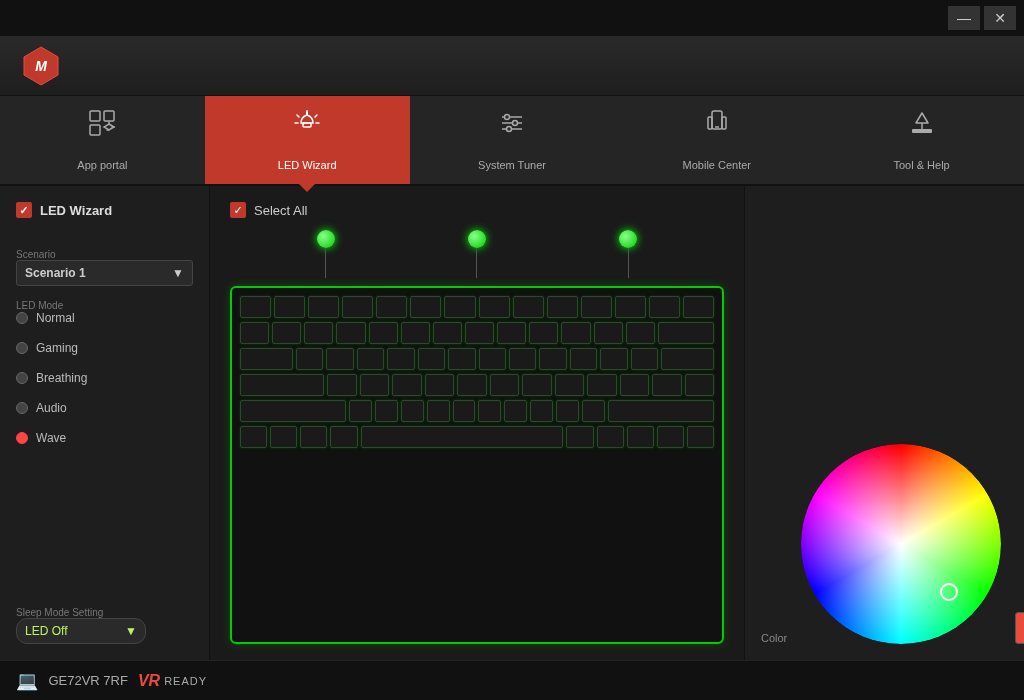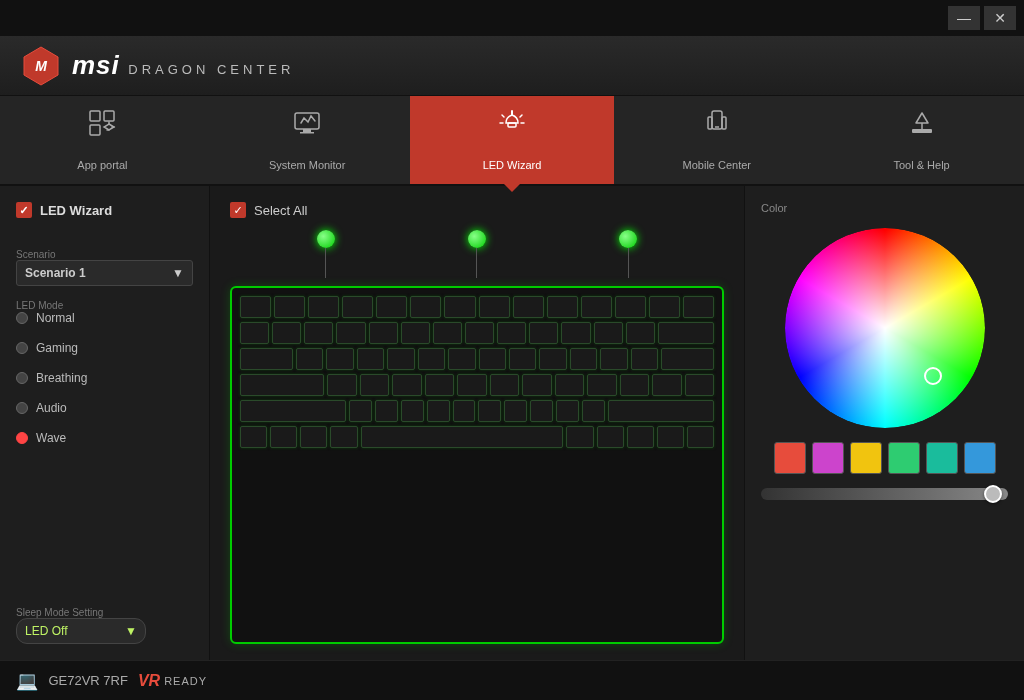--- a/index.html
+++ b/index.html
@@ -299,22 +299,22 @@
     .key.widest { flex: 5; }
     .key.spacebar { flex: 8; }
 
     
     .right-panel {
       width: 280px;
       background: #1e1e1e;
       border-left: 1px solid #111;
       padding: 16px;
       display: flex;
-      flex-direction: column;
       gap: 14px;
+      align-items: flex-end;
     }
     .color-label {
       font-size: 11px;
       color: #888;
     }
     .color-wheel-container {
       display: flex;
       justify-content: center;
     }
     .color-wheel {
@@ -411,64 +411,62 @@
   </div>
 </div>
 
 <div class="header">
   <div class="logo-area">
 
     <svg class="msi-logo" viewBox="0 0 42 42" xmlns="http://www.w3.org/2000/svg">
       <polygon points="21,2 38,12 38,30 21,40 4,30 4,12" fill="#c0392b" stroke="#e74c3c" stroke-width="1"></polygon>
       <text x="21" y="26" text-anchor="middle" fill="white" font-size="14" font-weight="bold" font-style="italic">M</text>
     </svg>
-    <div>
-      <span class="brand-text">msi</span>
-      <span class="brand-sub">DRAGON CENTER</span>
-    </div>
   </div>
 </div>
 
 <div class="nav-tabs">
   <button class="nav-tab">
     <span class="tab-icon">
       <svg width="28" height="28" viewBox="0 0 28 28" fill="none">
         <rect x="2" y="2" width="10" height="10" rx="1" stroke="#aaa" stroke-width="1.5" fill="none"></rect>
         <rect x="16" y="2" width="10" height="10" rx="1" stroke="#aaa" stroke-width="1.5" fill="none"></rect>
         <rect x="2" y="16" width="10" height="10" rx="1" stroke="#aaa" stroke-width="1.5" fill="none"></rect>
         <path d="M21 13v2M21 21h-2M26 18h-2" stroke="#aaa" stroke-width="1.5" stroke-linecap="round"></path>
         <polygon points="21,15 26,18 21,21 16,18" stroke="#aaa" stroke-width="1.5" fill="none"></polygon>
       </svg>
     </span>
     <span class="tab-label">App portal</span>
-  </button>
-  <button class="nav-tab">
-    <span class="tab-icon">
-      <svg width="28" height="28" viewBox="0 0 28 28" fill="none">
-        <rect x="2" y="4" width="24" height="16" rx="2" stroke="#aaa" stroke-width="1.5" fill="none"></rect>
-        <path d="M8 14 L11 9 L15 13 L18 7 L22 12" stroke="#aaa" stroke-width="1.5" fill="none" stroke-linecap="round"></path>
-        <rect x="10" y="20" width="8" height="3" fill="#aaa"></rect>
-        <rect x="7" y="23" width="14" height="1.5" fill="#aaa"></rect>
-      </svg>
-    </span>
-    <span class="tab-label">System Monitor</span>
   </button>
   <button class="nav-tab active">
     <span class="tab-icon">
       <svg width="28" height="28" viewBox="0 0 28 28" fill="none">
         <path d="M14 2 L14 6" stroke="white" stroke-width="2" stroke-linecap="round"></path>
         <path d="M14 6 Q8 8 8 14 L20 14 Q20 8 14 6Z" stroke="white" stroke-width="1.5" fill="none"></path>
         <rect x="10" y="14" width="8" height="4" rx="1" stroke="white" stroke-width="1.5" fill="none"></rect>
         <path d="M4 6 L6 8" stroke="white" stroke-width="1.5" stroke-linecap="round"></path>
         <path d="M24 6 L22 8" stroke="white" stroke-width="1.5" stroke-linecap="round"></path>
         <path d="M2 14 L5 14" stroke="white" stroke-width="1.5" stroke-linecap="round"></path>
         <path d="M26 14 L23 14" stroke="white" stroke-width="1.5" stroke-linecap="round"></path>
       </svg>
     </span>
     <span class="tab-label">LED Wizard</span>
+  </button>
+  <button class="nav-tab">
+    <span class="tab-icon">
+      <svg width="28" height="28" viewBox="0 0 28 28" fill="none">
+        <line x1="4" y1="8" x2="24" y2="8" stroke="#aaa" stroke-width="1.5"></line>
+        <line x1="4" y1="14" x2="24" y2="14" stroke="#aaa" stroke-width="1.5"></line>
+        <line x1="4" y1="20" x2="24" y2="20" stroke="#aaa" stroke-width="1.5"></line>
+        <circle cx="9" cy="8" r="2.5" fill="#2a2a2a" stroke="#aaa" stroke-width="1.5"></circle>
+        <circle cx="17" cy="14" r="2.5" fill="#2a2a2a" stroke="#aaa" stroke-width="1.5"></circle>
+        <circle cx="11" cy="20" r="2.5" fill="#2a2a2a" stroke="#aaa" stroke-width="1.5"></circle>
+      </svg>
+    </span>
+    <span class="tab-label">System Tuner</span>
   </button>
   <button class="nav-tab">
     <span class="tab-icon">
       <svg width="28" height="28" viewBox="0 0 28 28" fill="none">
         <rect x="9" y="2" width="10" height="18" rx="2" stroke="#aaa" stroke-width="1.5" fill="none"></rect>
         <line x1="12" y1="18" x2="16" y2="18" stroke="#aaa" stroke-width="1.5"></line>
         <rect x="5" y="8" width="4" height="12" rx="1" stroke="#aaa" stroke-width="1.5" fill="none"></rect>
         <rect x="19" y="8" width="4" height="12" rx="1" stroke="#aaa" stroke-width="1.5" fill="none"></rect>
       </svg>
     </span>

